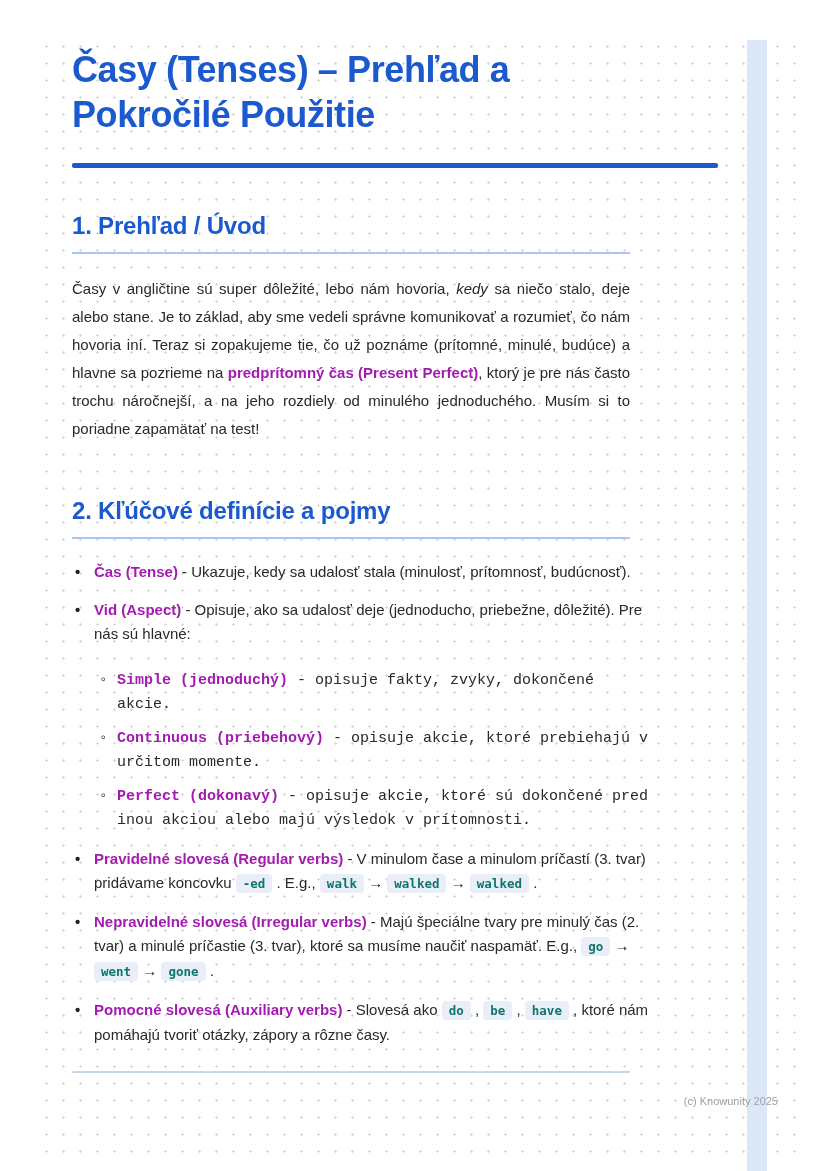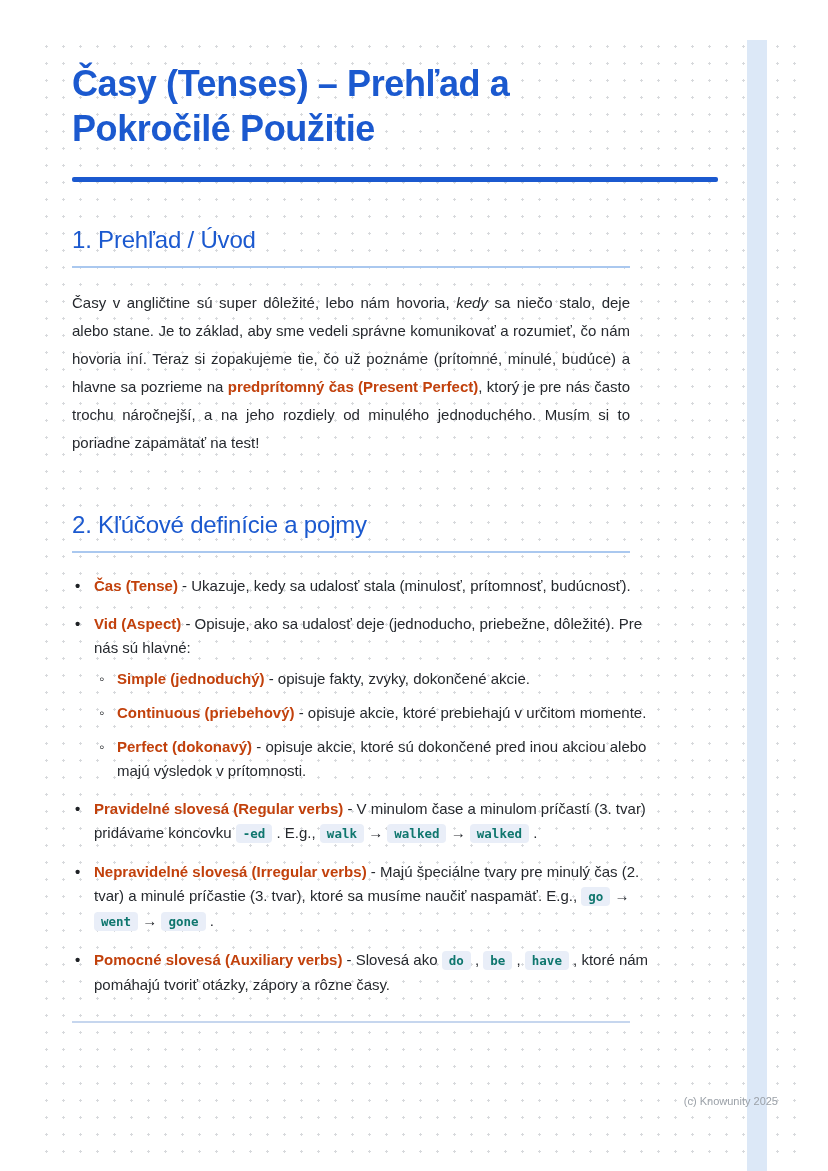--- a/index.html
+++ b/index.html
@@ -13,50 +13,50 @@
   .dot-layer {
     position:absolute; left:38px; top:38px; right:32px; bottom:6px;
     background-image:radial-gradient(#d7d9dc 1.1px, transparent 1.1px);
     background-size:17px 17px;
     z-index:0;
   }
   .side-band {
     position:absolute; left:747px; top:40px; width:20px; bottom:0;
     background:#dce8f7; z-index:1;
   }
-  .content { position:absolute; left:72px; top:62px; width:646px; z-index:2; }
+  .content { position:absolute; left:72px; top:48px; width:646px; z-index:2; }
   h1 {
     color:#1b59cf; font-size:36px; line-height:1.24; font-weight:bold;
     width:560px; letter-spacing:-0.4px;
   }
   .title-rule { height:5px; background:#1b59cf; margin-top:26px; width:646px; border-radius:2px; }
   h2 {
-    color:#1b59cf; font-size:24px; font-weight:normal; letter-spacing:-0.2px;
+    color:#1b59cf; font-size:24px; font-weight:bold; letter-spacing:-0.2px;
     padding-bottom:12px; border-bottom:2px solid #aac8ef; width:558px;
   }
   .sec1 h2 { margin-top:44px; }
   .sec2 { margin-top:54px; }
   p.body {
     width:558px; margin-top:21px; font-size:15px; line-height:28px;
     color:#26292e; text-align:justify;
   }
   ul.main-list { margin-top:21px; width:578px; list-style:none; }
   ul.main-list > li {
     position:relative; padding-left:22px; margin-bottom:14px;
     font-size:15px; line-height:24px; color:#26292e;
   }
   ul.main-list > li::before {
     content:"\2022"; position:absolute; left:3px; top:0; font-weight:bold; color:#1e2125;
   }
-  ul.sub-list { list-style:none; margin-top:7px; }
+  ul.sub-list { list-style:none; margin-top:23px;font-family:Liberation Mono, monospace; }
   ul.sub-list > li { position:relative; padding-left:23px; margin-bottom:10px; }
   ul.sub-list > li::before {
     content:"\25E6"; position:absolute; left:5px; top:0; color:#1e2125;
   }
-  strong { font-weight:bold; color:#c2410c; }
+  strong { font-weight:bold; color:#a21caf; }
   em { font-style:italic; }
   code.chip {
     font-family:"DejaVu Sans Mono", monospace;
     font-size:12.5px; font-weight:bold;
     background:#e9eef8; color:#0f766e;
     padding:2px 7px; border-radius:4px;
     white-space:nowrap;
   }
   .bottom-rule { margin-top:24px; width:558px; height:2px; background:#c6d6ee; }
   .footer {

